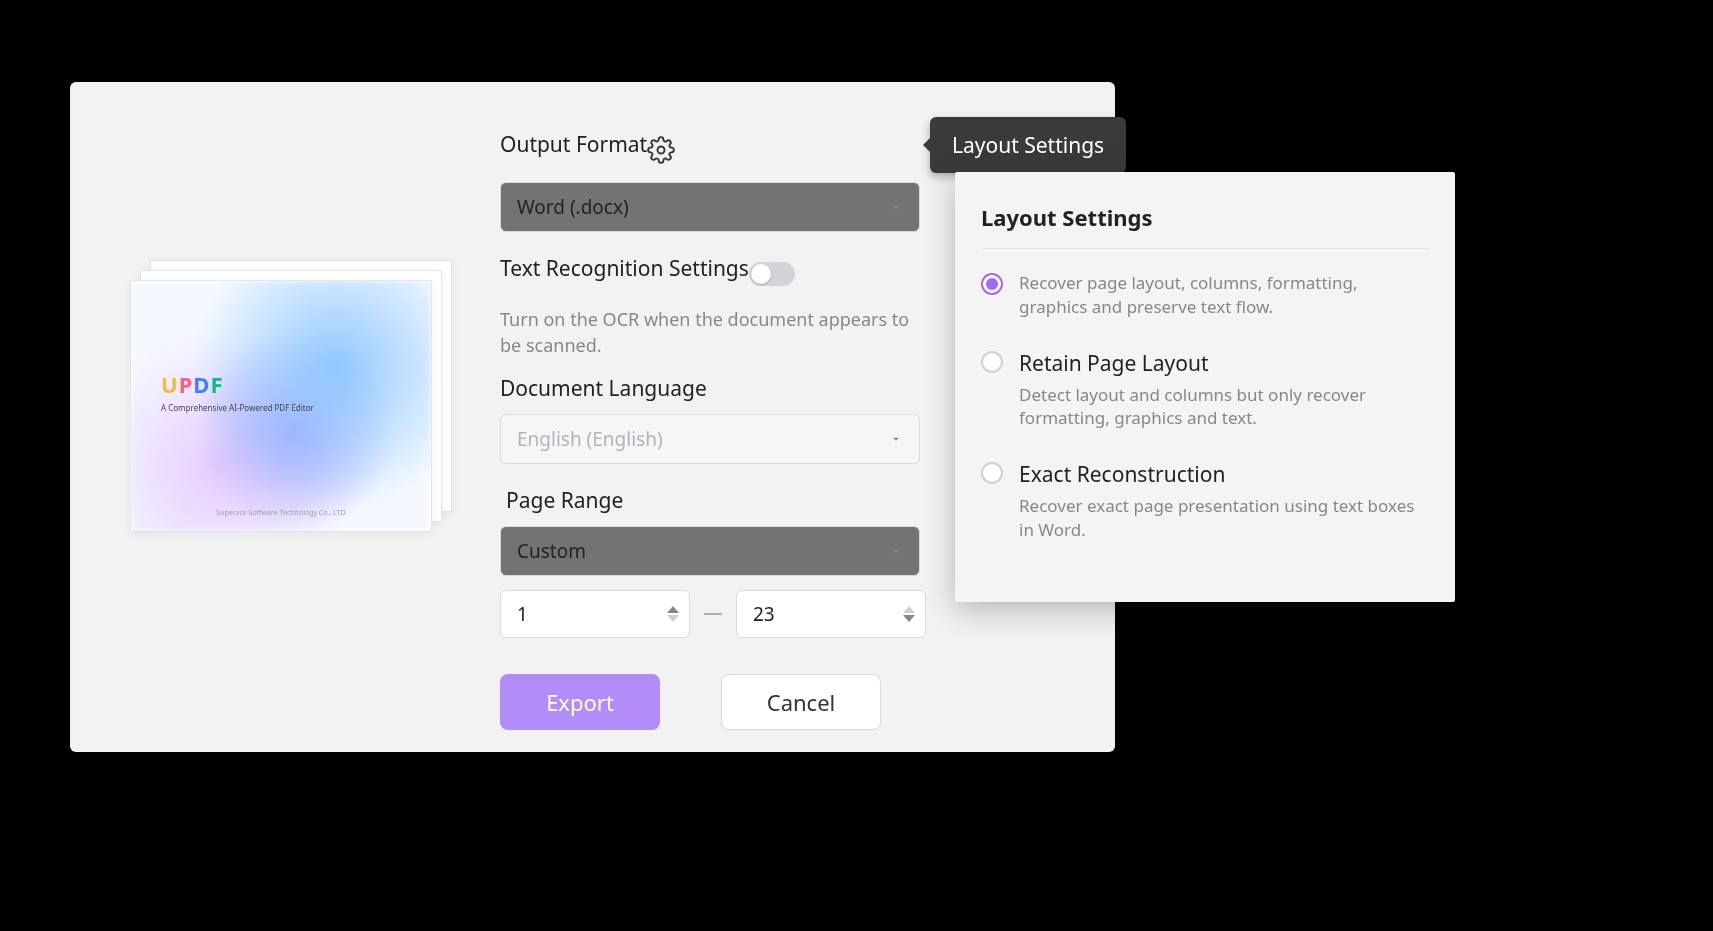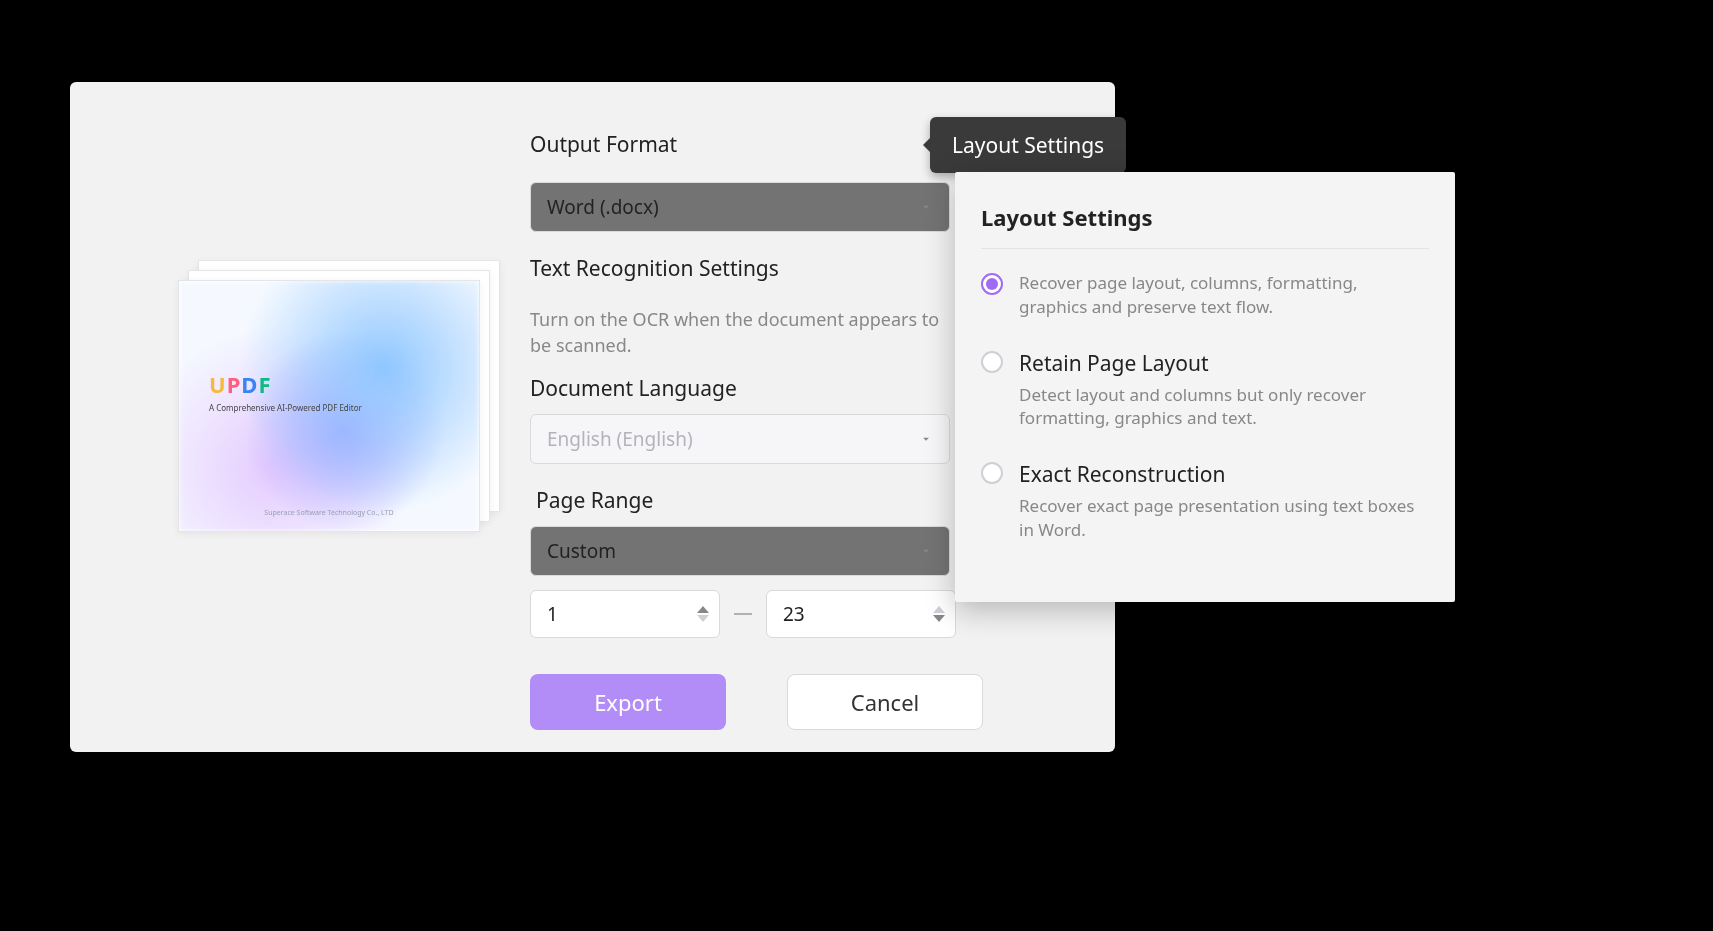--- a/index.html
+++ b/index.html
@@ -9,23 +9,22 @@
     position: absolute;
     left: 70px; top: 82px;
     width: 1045px; height: 670px;
     background: #f2f2f3;
     border-radius: 6px;
     display: flex;
   }
   .preview-col {
     width: 430px;
     padding-top: 178px;
-    padding-left: 78px;
-    position: relative;
-    margin-left: 30px;
+    padding-left: 60px;
+    position: relative;
   }
   .preview-stack {
     position: relative;
     width: 310px; height: 270px;
   }
   .preview-page {
     position: absolute;
     width: 302px; height: 252px;
     background: #fff;
     border: 1px solid #e5e5e8;
@@ -50,21 +49,21 @@
   .preview-brand .d { color: #3b82f6; }
   .preview-brand .f { color: #10b981; }
   .preview-sub { font-size: 8px; color: #444; margin-top: 3px; }
   .preview-footer { position: absolute; left: 0; right: 0; bottom: 14px; text-align: center; font-size: 7px; color: #9aa0b0; }
 
   .form-col {
     flex: 1;
     padding: 48px 40px 40px 0;
   }
   .section-label { font-size: 21px; color: #222; margin-bottom: 12px; font-weight: 400; }
-  .label-row { display: flex; align-items: center; justify-content: space-between; margin-bottom: 12px; }
+  .label-row { display: flex; align-items: center; margin-bottom: 12px; }
 
   .gear {
     width: 28px; height: 28px; color: #333; cursor: pointer;
     display: flex; align-items: center; justify-content: center;
   }
   .gear svg { width: 28px; height: 28px; stroke: #333; fill: none; stroke-width: 1.6; }
 
   .select {
     width: 420px; height: 50px;
     background: #737373; border: 1px solid #d9d9de; border-radius: 6px;
@@ -98,21 +97,21 @@
   .num-input .spinner { position: absolute; right: 10px; top: 50%; transform: translateY(-50%); display: flex; flex-direction: column; gap: 2px; }
   .num-input .spinner span { width: 0; height: 0; border-left: 6px solid transparent; border-right: 6px solid transparent; }
   .num-input .spinner .up { border-bottom: 7px solid #888; }
   .num-input .spinner .down { border-top: 7px solid #cfcfd6; }
   .num-input.to .spinner .up { border-bottom-color: #cfcfd6; }
   .num-input.to .spinner .down { border-top-color: #888; }
   .range-dash { width: 18px; height: 2px; background: #b0b0b6; }
 
   .btn-row { display: flex; gap: 26px; margin-top: 36px; }
   .btn {
-    width: 196px; height: 56px; border-radius: 8px;
+    width: 160px; height: 56px; border-radius: 8px;
     display: flex; align-items: center; justify-content: center;
     font-size: 22px; cursor: pointer;
   }
   .btn.export { background: #b28cf7; color: #fff; }
   .btn.cancel { background: #fff; border: 1px solid #d9d9de; color: #333; margin-left: 35px; }
 
   
   .tooltip {
     position: absolute;
     left: 930px; top: 117px;

